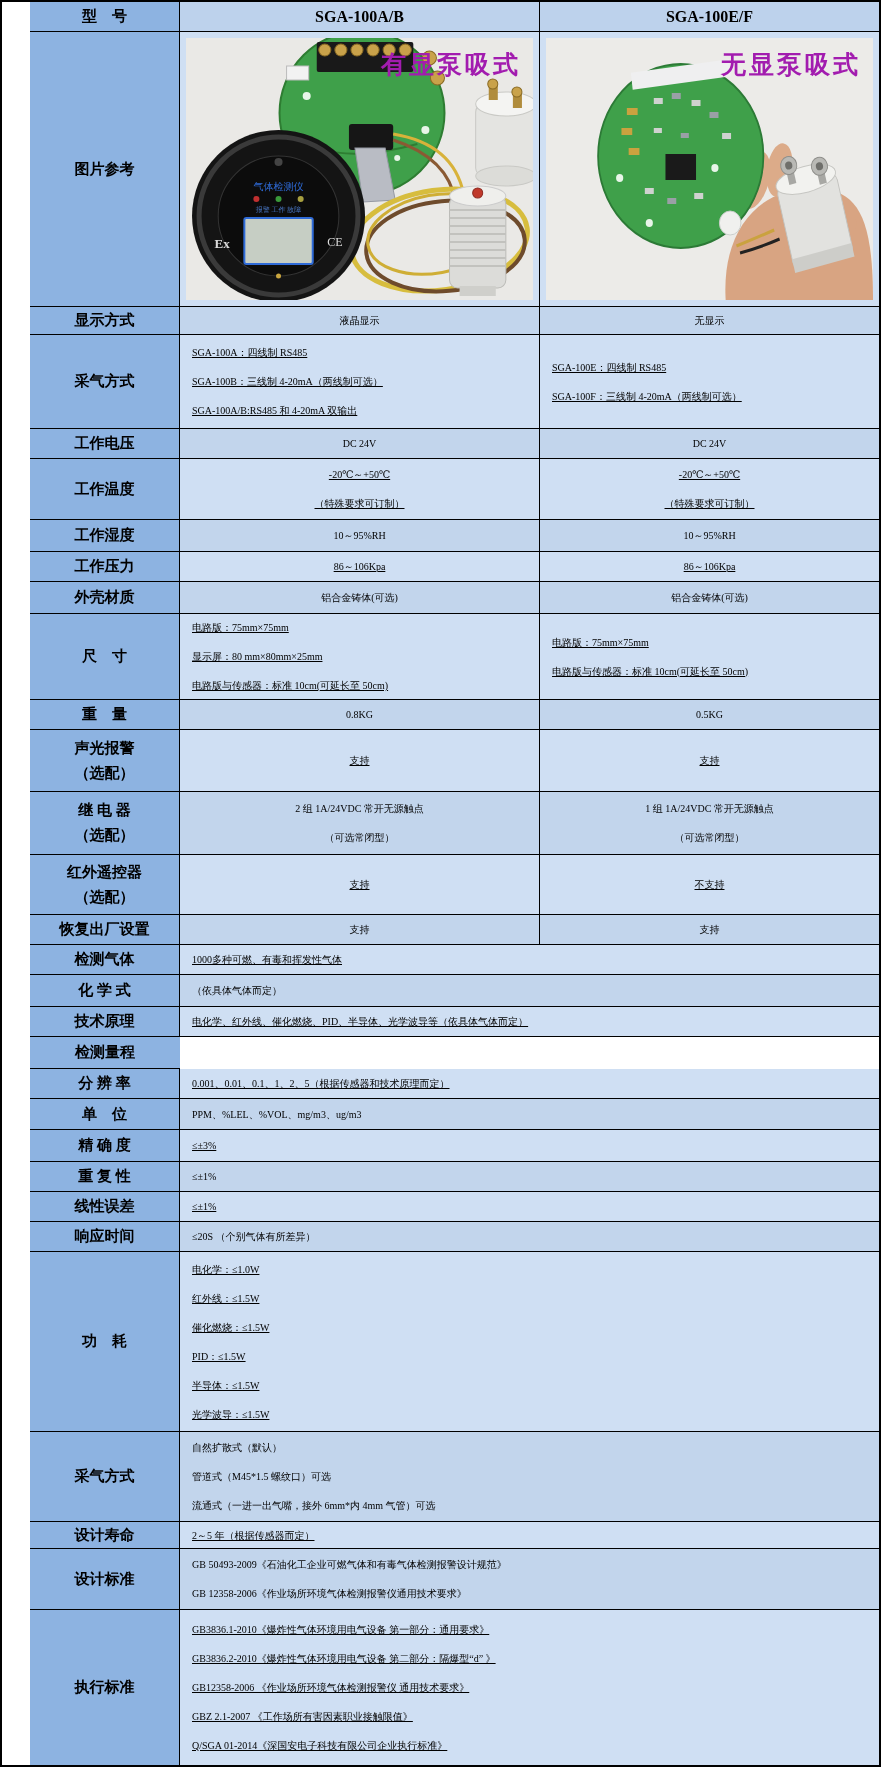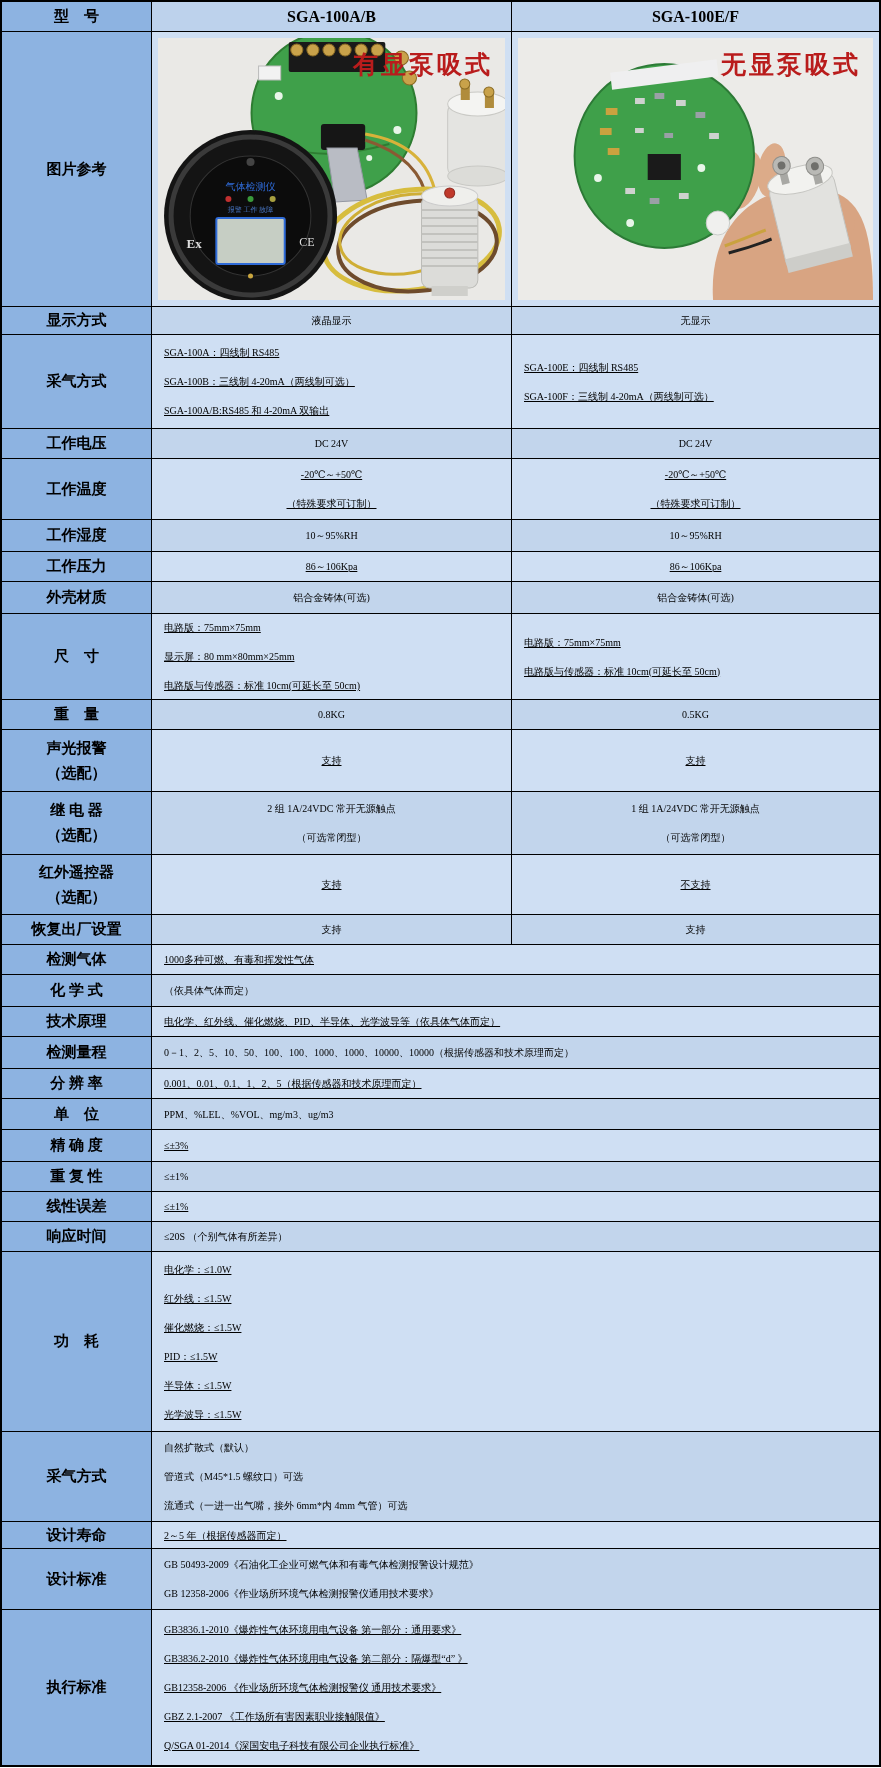--- a/index.html
+++ b/index.html
@@ -1,38 +1,38 @@
 <!DOCTYPE html>
 <html><head>
 <meta charset="utf-8">
 <style>
   html,body{margin:0;padding:0;background:#ffffff;}
   .page{position:relative;width:881px;height:1768px;background:#ffffff;
         font-family:"Liberation Serif","DejaVu Serif",serif;color:#000;}
-  .spec-table{box-sizing:border-box;width:881px;border:2px solid #000;background:#fff;}
+  .spec-table{box-sizing:border-box;width:881px;border:2px solid #000;background:#fff;padding-left:28px;}
   .row{display:grid;grid-template-columns:150px 360px 1fr;}
   .row.span2{grid-template-columns:150px 1fr;}
   .cell{box-sizing:border-box;border-right:1px solid #000;border-bottom:1px solid #000;
         overflow:hidden;}
   .row .cell:last-child{border-right:none;}
   .spec-table .row:last-child .cell{border-bottom:none;}
   .label{background:#8db3e1;display:flex;align-items:center;justify-content:center;
          font-weight:bold;font-size:15px;line-height:25px;white-space:pre-line;text-align:center;}
   .mhead{background:#bdd2ec;display:flex;align-items:center;justify-content:center;
          font-weight:bold;font-size:16px;}
   .val{font-size:10px;display:flex;align-items:center;white-space:pre-line;
        line-height:29px;padding:0 12px;}
   .val.center{justify-content:center;text-align:center;}
   .val.left{justify-content:flex-start;text-align:left;}
   .r-dark .val{background:#c2d5ec;}
   .r-light .val{background:#cfdff3;text-decoration:underline;}
   .photo-cell{background:#cfdff3;padding:6px;position:relative;}
   .photo{position:relative;width:100%;height:100%;background:#eae9e6;overflow:hidden;}
   .photo svg{position:absolute;left:0;top:0;width:100%;height:100%;}
-  .watermark{position:absolute;top:10px;right:12px;font-size:25px;color:#b91c1c;
+  .watermark{position:absolute;top:10px;right:12px;font-size:25px;color:#a21caf;
              letter-spacing:3px;font-weight:bold;z-index:3;}
   svg text{font-family:"Liberation Serif","DejaVu Serif",serif;}
 </style>
 </head>
 <body>
 
 <div class="page">
   <div class="spec-table">
 
     <div class="row" style="height:30px">
@@ -256,21 +256,20 @@
     <div class="row span2 r-dark" style="height:32px">
       <div class="cell label">化 学 式</div>
       <div class="cell val left">（依具体气体而定）</div>
     </div>
     <div class="row span2 r-light" style="height:30px">
       <div class="cell label">技术原理</div>
       <div class="cell val left">电化学、红外线、催化燃烧、PID、半导体、光学波导等（依具体气体而定）</div>
     </div>
     <div class="row span2 r-dark" style="height:32px">
       <div class="cell label">检测量程</div>
-      <div class="cell val left">0－1、2、5、10、50、100、100、1000、1000、10000、10000（根据传感器和技术原理而定）</div>
     </div>
     <div class="row span2 r-light" style="height:30px">
       <div class="cell label">分 辨 率</div>
       <div class="cell val left">0.001、0.01、0.1、1、2、5（根据传感器和技术原理而定）</div>
     </div>
     <div class="row span2 r-dark" style="height:31px">
       <div class="cell label">单　位</div>
       <div class="cell val left">PPM、%LEL、%VOL、mg/m3、ug/m3</div>
     </div>
     <div class="row span2 r-light" style="height:32px">

